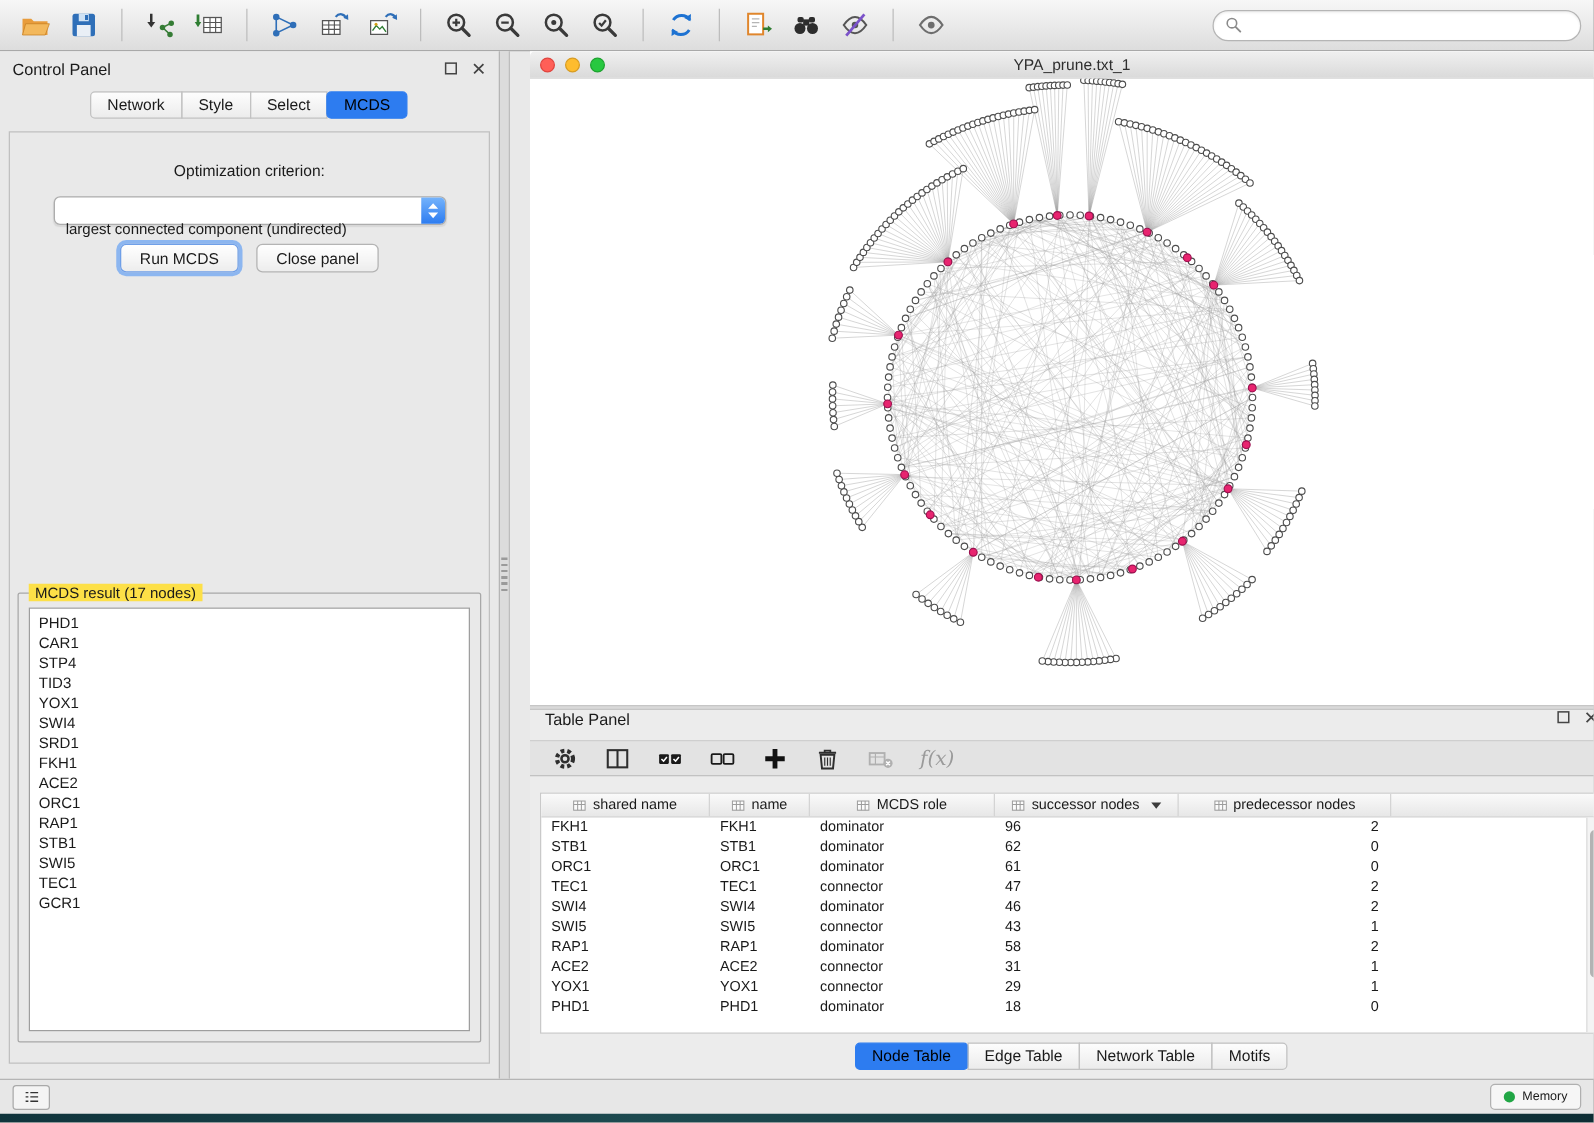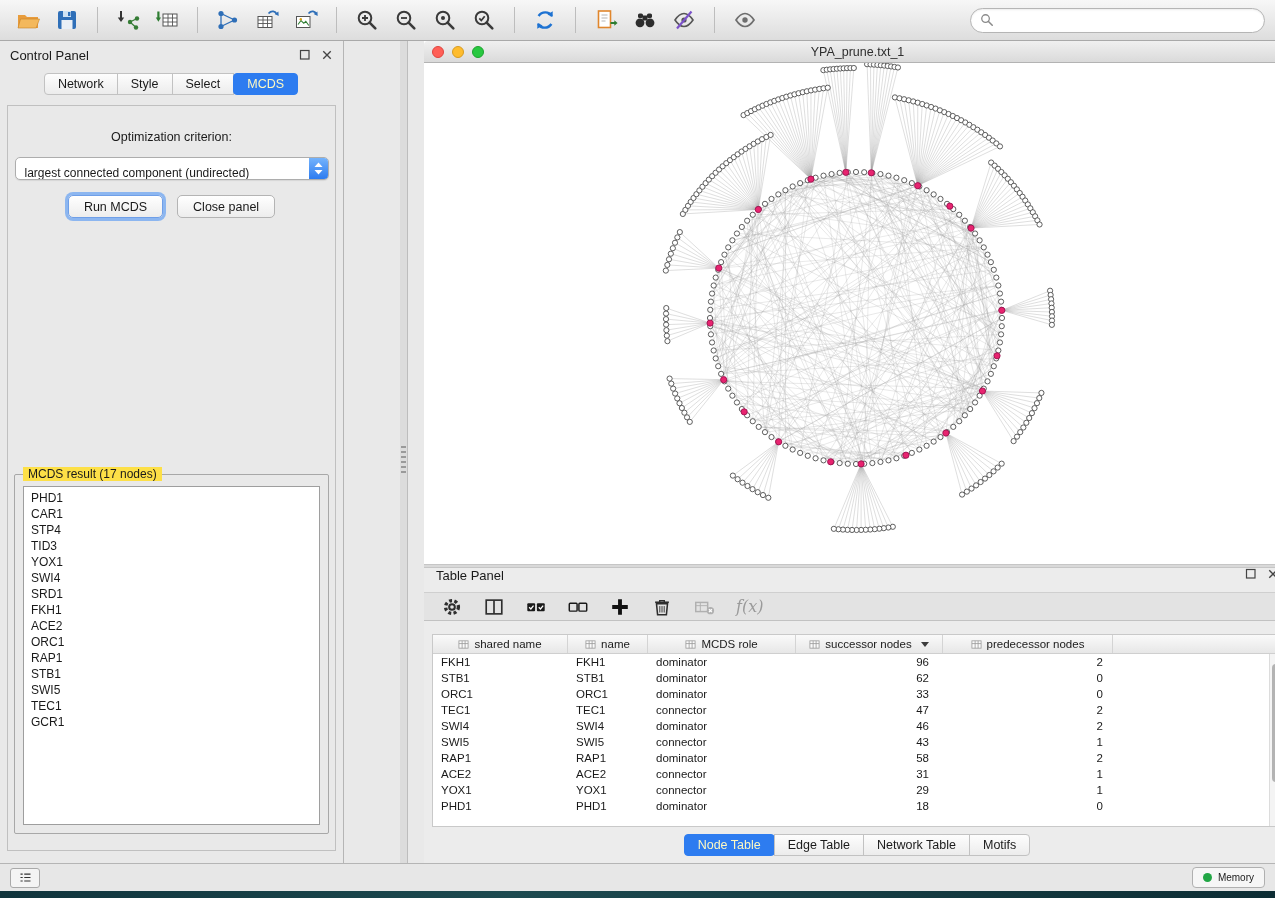--- a/index.html
+++ b/index.html
@@ -10,33 +10,33 @@
   .toolbar{position:absolute;left:0;top:0;width:100%;height:41px;background:linear-gradient(#f7f7f7,#dddddd);border-bottom:1px solid #a9a9a9;display:flex;align-items:center;padding:0 10px}
   .tb-icons{display:flex;align-items:center;gap:3px}
   .tbtn{width:36px;height:31px;border:none;background:transparent;border-radius:4px;display:flex;align-items:center;justify-content:center;cursor:pointer}
   .tbtn .icon svg{width:24px;height:24px;display:block}
   .tsep{width:1px;height:26px;background:#bdbdbd;margin:0 9px}
   .search-box{margin-left:auto;width:295px;height:25px;background:#fff;border:1px solid #b5b5b5;border-radius:13px;display:flex;align-items:center;padding:0 9px;gap:6px;box-shadow:inset 0 1px 2px rgba(0,0,0,.08)}
   .search-box .icon svg{width:14px;height:14px;display:block}
   .search-box input{border:none;outline:none;flex:1;font-size:12px;background:transparent}
 
   
-  .control-panel{position:absolute;left:0;top:41px;width:344px;height:822px;background:#e9e9e9;border-right:1px solid #b5b5b5}
+  .control-panel{position:absolute;left:0;top:41px;width:400px;height:822px;background:#e9e9e9;border-right:1px solid #b5b5b5}
   .cp-header{height:28px;display:flex;align-items:center;padding:0 10px;font-size:13px}
   .panel-hicons{margin-left:auto;display:flex;gap:10px;align-items:center}
   .panel-hicons .icon svg{width:12px;height:12px;display:block}
   .cp-tabs{display:flex;justify-content:center;margin-top:4px;position:relative;z-index:2}
   .tab{padding:3px 13px;border:1px solid #c2c2c2;background:linear-gradient(#fdfdfd,#ececec);margin-left:-1px;font-size:12.5px;cursor:pointer;height:22px;display:flex;align-items:center}
   .tab:first-child{border-radius:4px 0 0 4px}
   .tab:last-child{border-radius:0 4px 4px 0}
-  .tab.active{background:#2d7cf0;border-color:#2d7cf0;color:#fef9c3;border-radius:4px}
+  .tab.active{background:#2d7cf0;border-color:#2d7cf0;color:#000000;border-radius:4px}
   .cp-content{position:absolute;left:7px;right:7px;top:64px;bottom:12px;border:1px solid #c0c0c0;background:#e9e9e9}
   .opt-label{text-align:center;margin-top:24px;font-size:12.5px}
   .mac-select{margin:13px auto 0;width:314px;height:23px;background:#fff;border:1px solid #adadad;border-radius:5px;display:flex;align-items:stretch;cursor:pointer;box-shadow:0 1px 1px rgba(0,0,0,.08)}
-  .mac-select .sel-text{flex:1;padding:8px 9px;font-size:12px;white-space:nowrap;overflow:hidden}
+  .mac-select .sel-text{flex:1;padding:18px 9px;font-size:12px;white-space:nowrap;overflow:hidden}
   .mac-select .sel-cap{width:19px;background:linear-gradient(#74b3fc,#2d7cf0);border-radius:0 4px 4px 0;display:flex;align-items:center;justify-content:center}
   .mac-select .sel-cap svg{width:11px;height:15px;display:block}
   .btn-row{display:flex;justify-content:center;gap:14px;margin-top:15px}
   .btn{height:23px;padding:0 15px;border:1px solid #b4b4b4;border-radius:5px;background:linear-gradient(#ffffff,#ededed);font-size:12.5px;display:flex;align-items:center;cursor:pointer}
   .btn.focused{box-shadow:0 0 0 3px rgba(64,140,245,.55);border-color:#6f9fe8}
   .groupbox{position:absolute;left:6px;right:6px;top:368px;bottom:16px;border:1px solid #a8a8a8;border-radius:2px}
   .gb-title{position:absolute;top:-8px;left:8px;background:#fde047;padding:0 5px;font-size:12px}
   .gb-list{position:absolute;left:8px;right:8px;top:11px;bottom:8px;background:#fff;border:1px solid #9e9e9e;overflow:hidden;padding:3px 0}
   .gb-item{padding:1px 7px;font-size:12px;height:16px;line-height:14px}
 
@@ -66,21 +66,21 @@
   .tp-toolbar .tbtn .icon svg{width:22px;height:22px}
   .fx-label{font-family:"DejaVu Serif",serif;font-style:italic;font-size:16px;color:#9a9a9a;margin-left:6px}
   .tp-table{position:absolute;left:8px;right:8px;top:66px;bottom:36px;background:#fff;border:1px solid #c9c9c9;overflow:hidden}
   .thead{display:flex;height:19px;background:linear-gradient(#fafafa,#e7e7e7);border-bottom:1px solid #cfcfcf}
   .hcell{display:flex;align-items:center;justify-content:center;gap:5px;border-right:1px solid #d4d4d4;font-size:11.5px;overflow:hidden}
   .hcell .icon svg{width:11px;height:11px;display:block;opacity:.75}
   .sort-arrow{width:0;height:0;border-left:4px solid transparent;border-right:4px solid transparent;border-top:5px solid #3c3c3c;margin-left:4px}
   .w0{width:135px}.w1{width:80px}.w2{width:148px}.w3{width:147px}.w4{width:170px}.wf{flex:1;border-right:none}
   .trow{display:flex;height:16px;align-items:center;font-size:11.5px;cursor:default}
   .tcell{padding:0 8px;white-space:nowrap;overflow:hidden}
-  .tcell.num3{text-align:right;padding-right:14px}
+  .tcell.num3{text-align:left;padding-right:14px}
   .tcell.num4{text-align:right;padding-right:10px}
   .vscroll{position:absolute;right:0;top:19px;bottom:0;width:13px;background:#f4f4f4;border-left:1px solid #dcdcdc}
   .vthumb{position:absolute;left:2px;right:2px;top:10px;height:118px;background:#b3b3b3;border-radius:5px;cursor:pointer}
   .tp-tabs{position:absolute;left:0;right:0;bottom:7px;display:flex;justify-content:center}
 
   
   .status{position:absolute;left:0;top:863px;width:100%;height:28px;background:#e7e7e7;border-top:1px solid #b5b5b5;display:flex;align-items:center;padding:0 10px}
   .list-btn{width:30px;height:20px;border:1px solid #a9a9a9;border-radius:3px;background:#f4f4f4;display:flex;align-items:center;justify-content:center;cursor:pointer}
   .list-btn .icon svg{width:15px;height:15px;display:block}
   .mem-btn{margin-left:auto;height:21px;border:1px solid #b0b0b0;border-radius:4px;background:#f6f6f6;display:flex;align-items:center;gap:6px;padding:0 10px;font-size:10px;cursor:pointer}
@@ -1304,21 +1304,21 @@
               <div class="tcell w1">STB1</div>
               <div class="tcell w2">dominator</div>
               <div class="tcell w3 num3">62</div>
               <div class="tcell w4 num4">0</div>
               <div class="tcell wf"></div>
             </div>
             <div class="trow">
               <div class="tcell w0">ORC1</div>
               <div class="tcell w1">ORC1</div>
               <div class="tcell w2">dominator</div>
-              <div class="tcell w3 num3">33</div>
+              <div class="tcell w3 num3">61</div>
               <div class="tcell w4 num4">0</div>
               <div class="tcell wf"></div>
             </div>
             <div class="trow">
               <div class="tcell w0">TEC1</div>
               <div class="tcell w1">TEC1</div>
               <div class="tcell w2">connector</div>
               <div class="tcell w3 num3">47</div>
               <div class="tcell w4 num4">2</div>
               <div class="tcell wf"></div>

